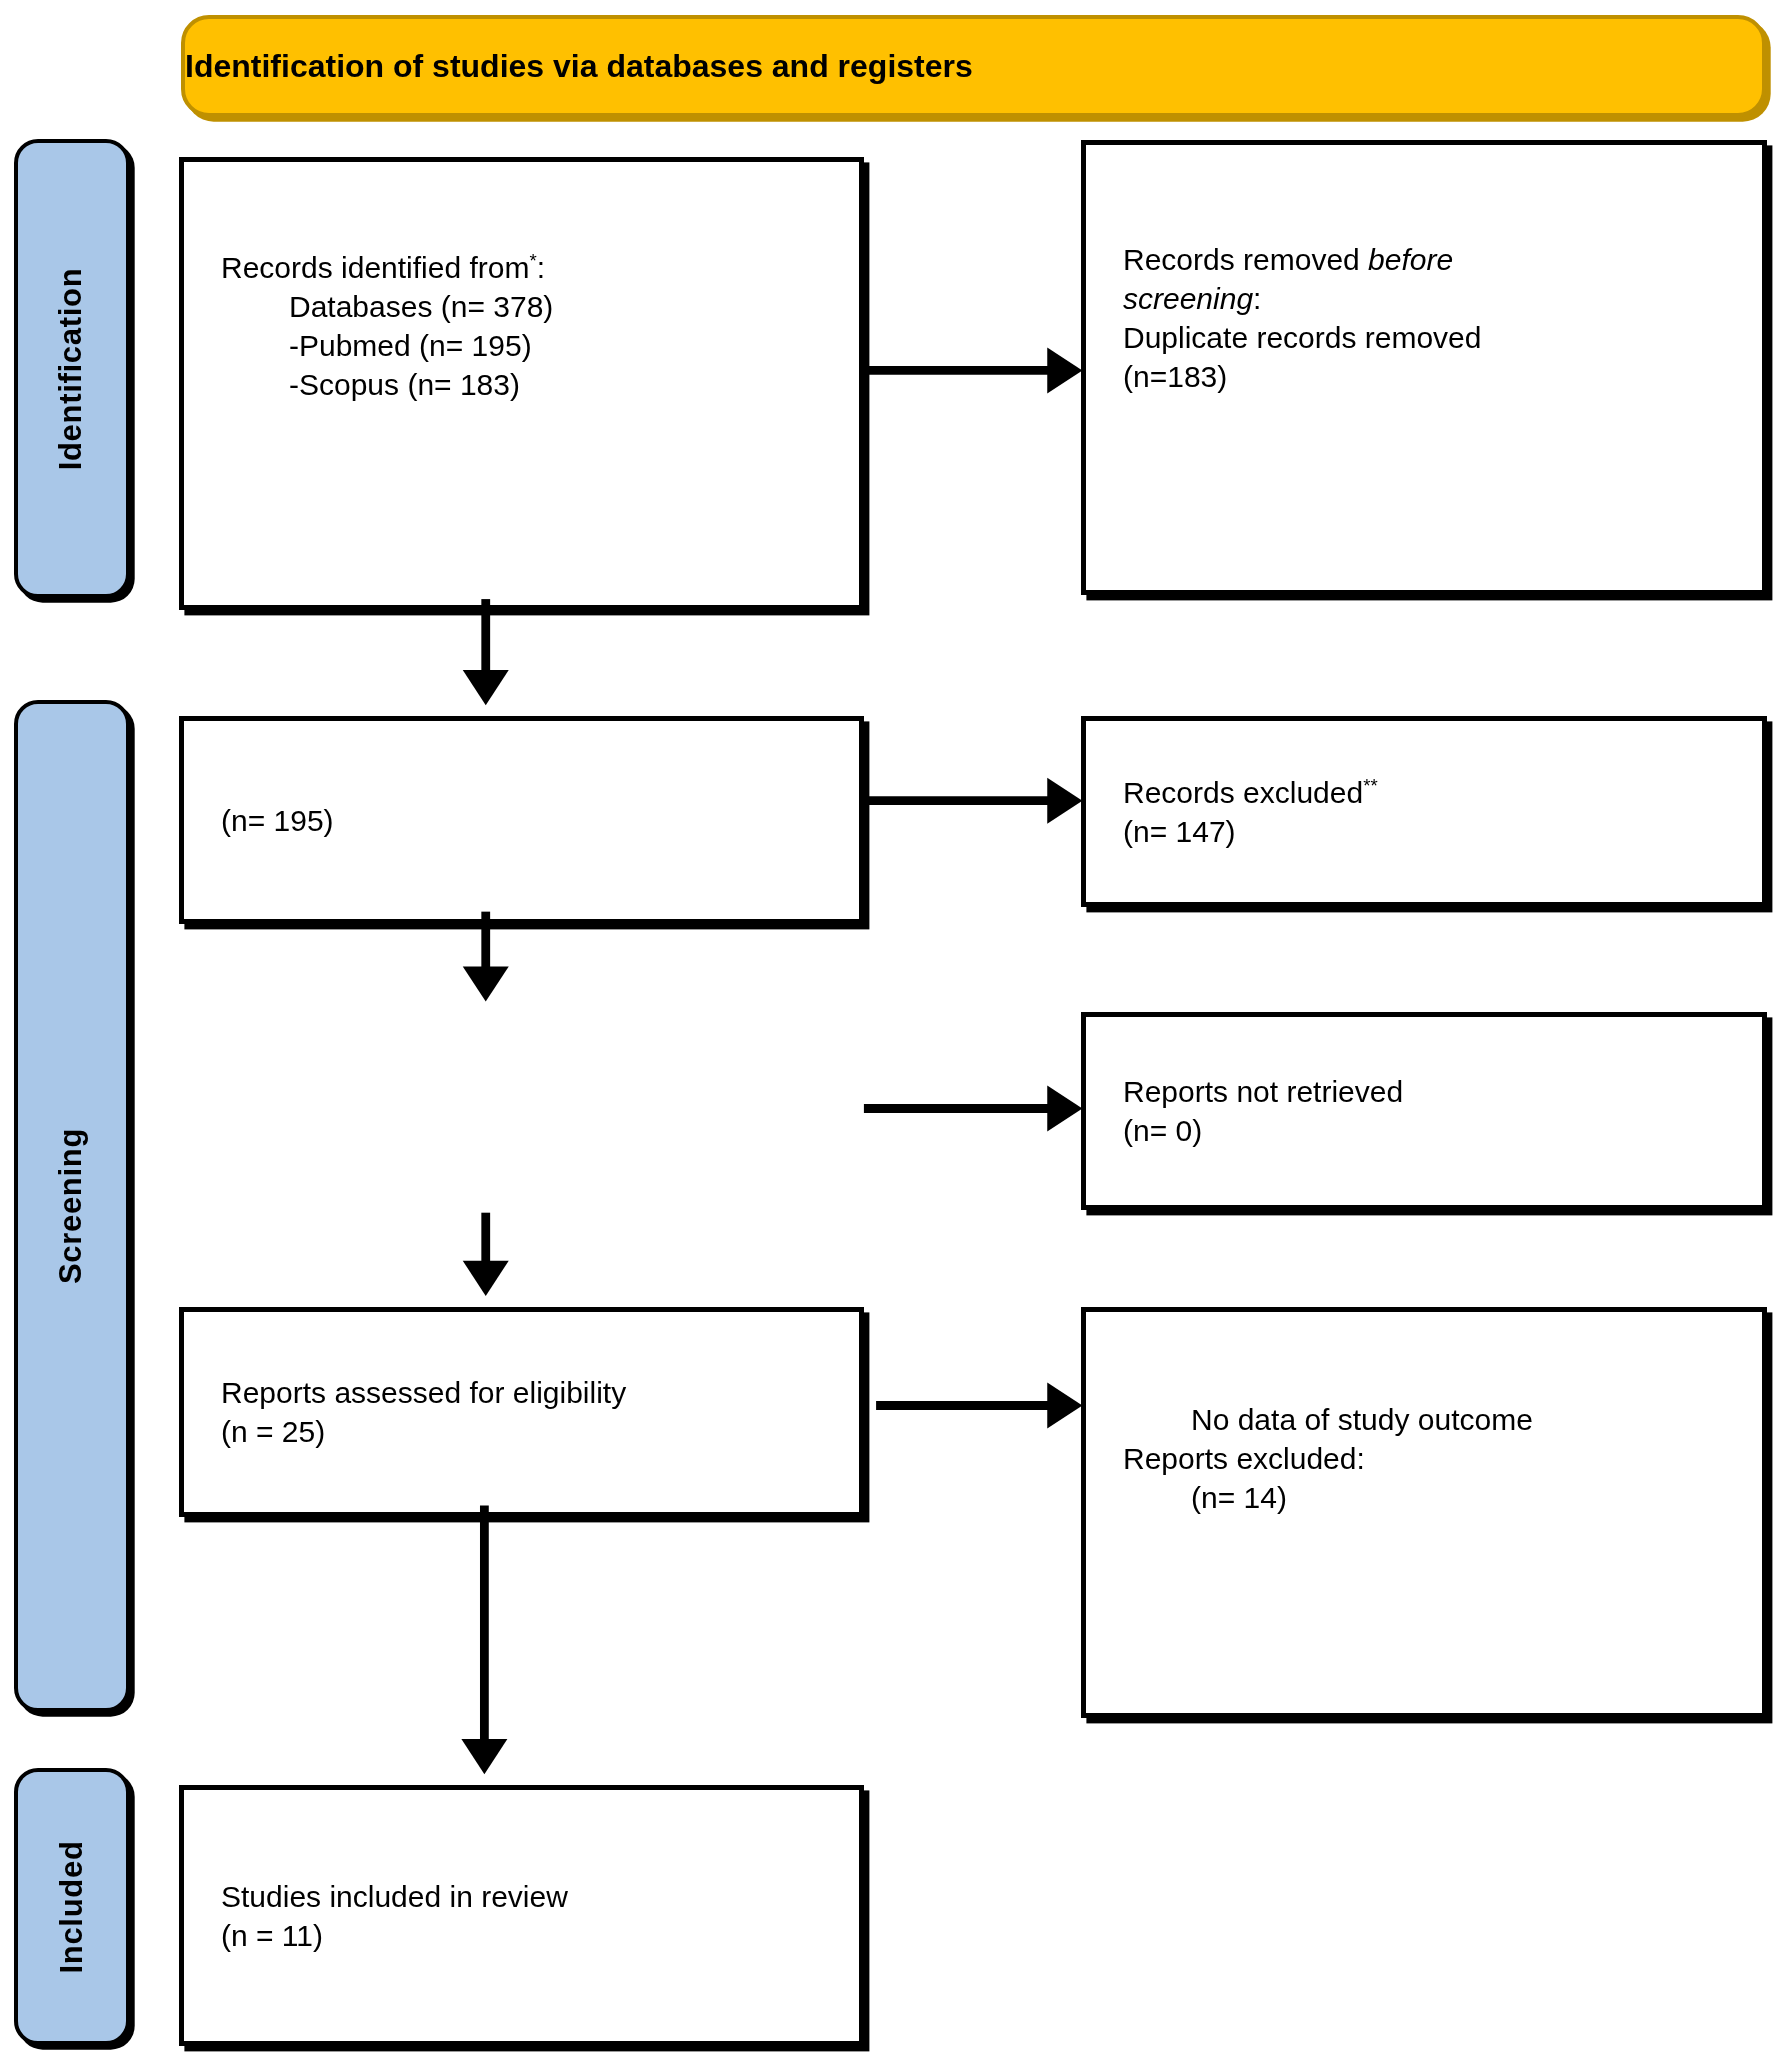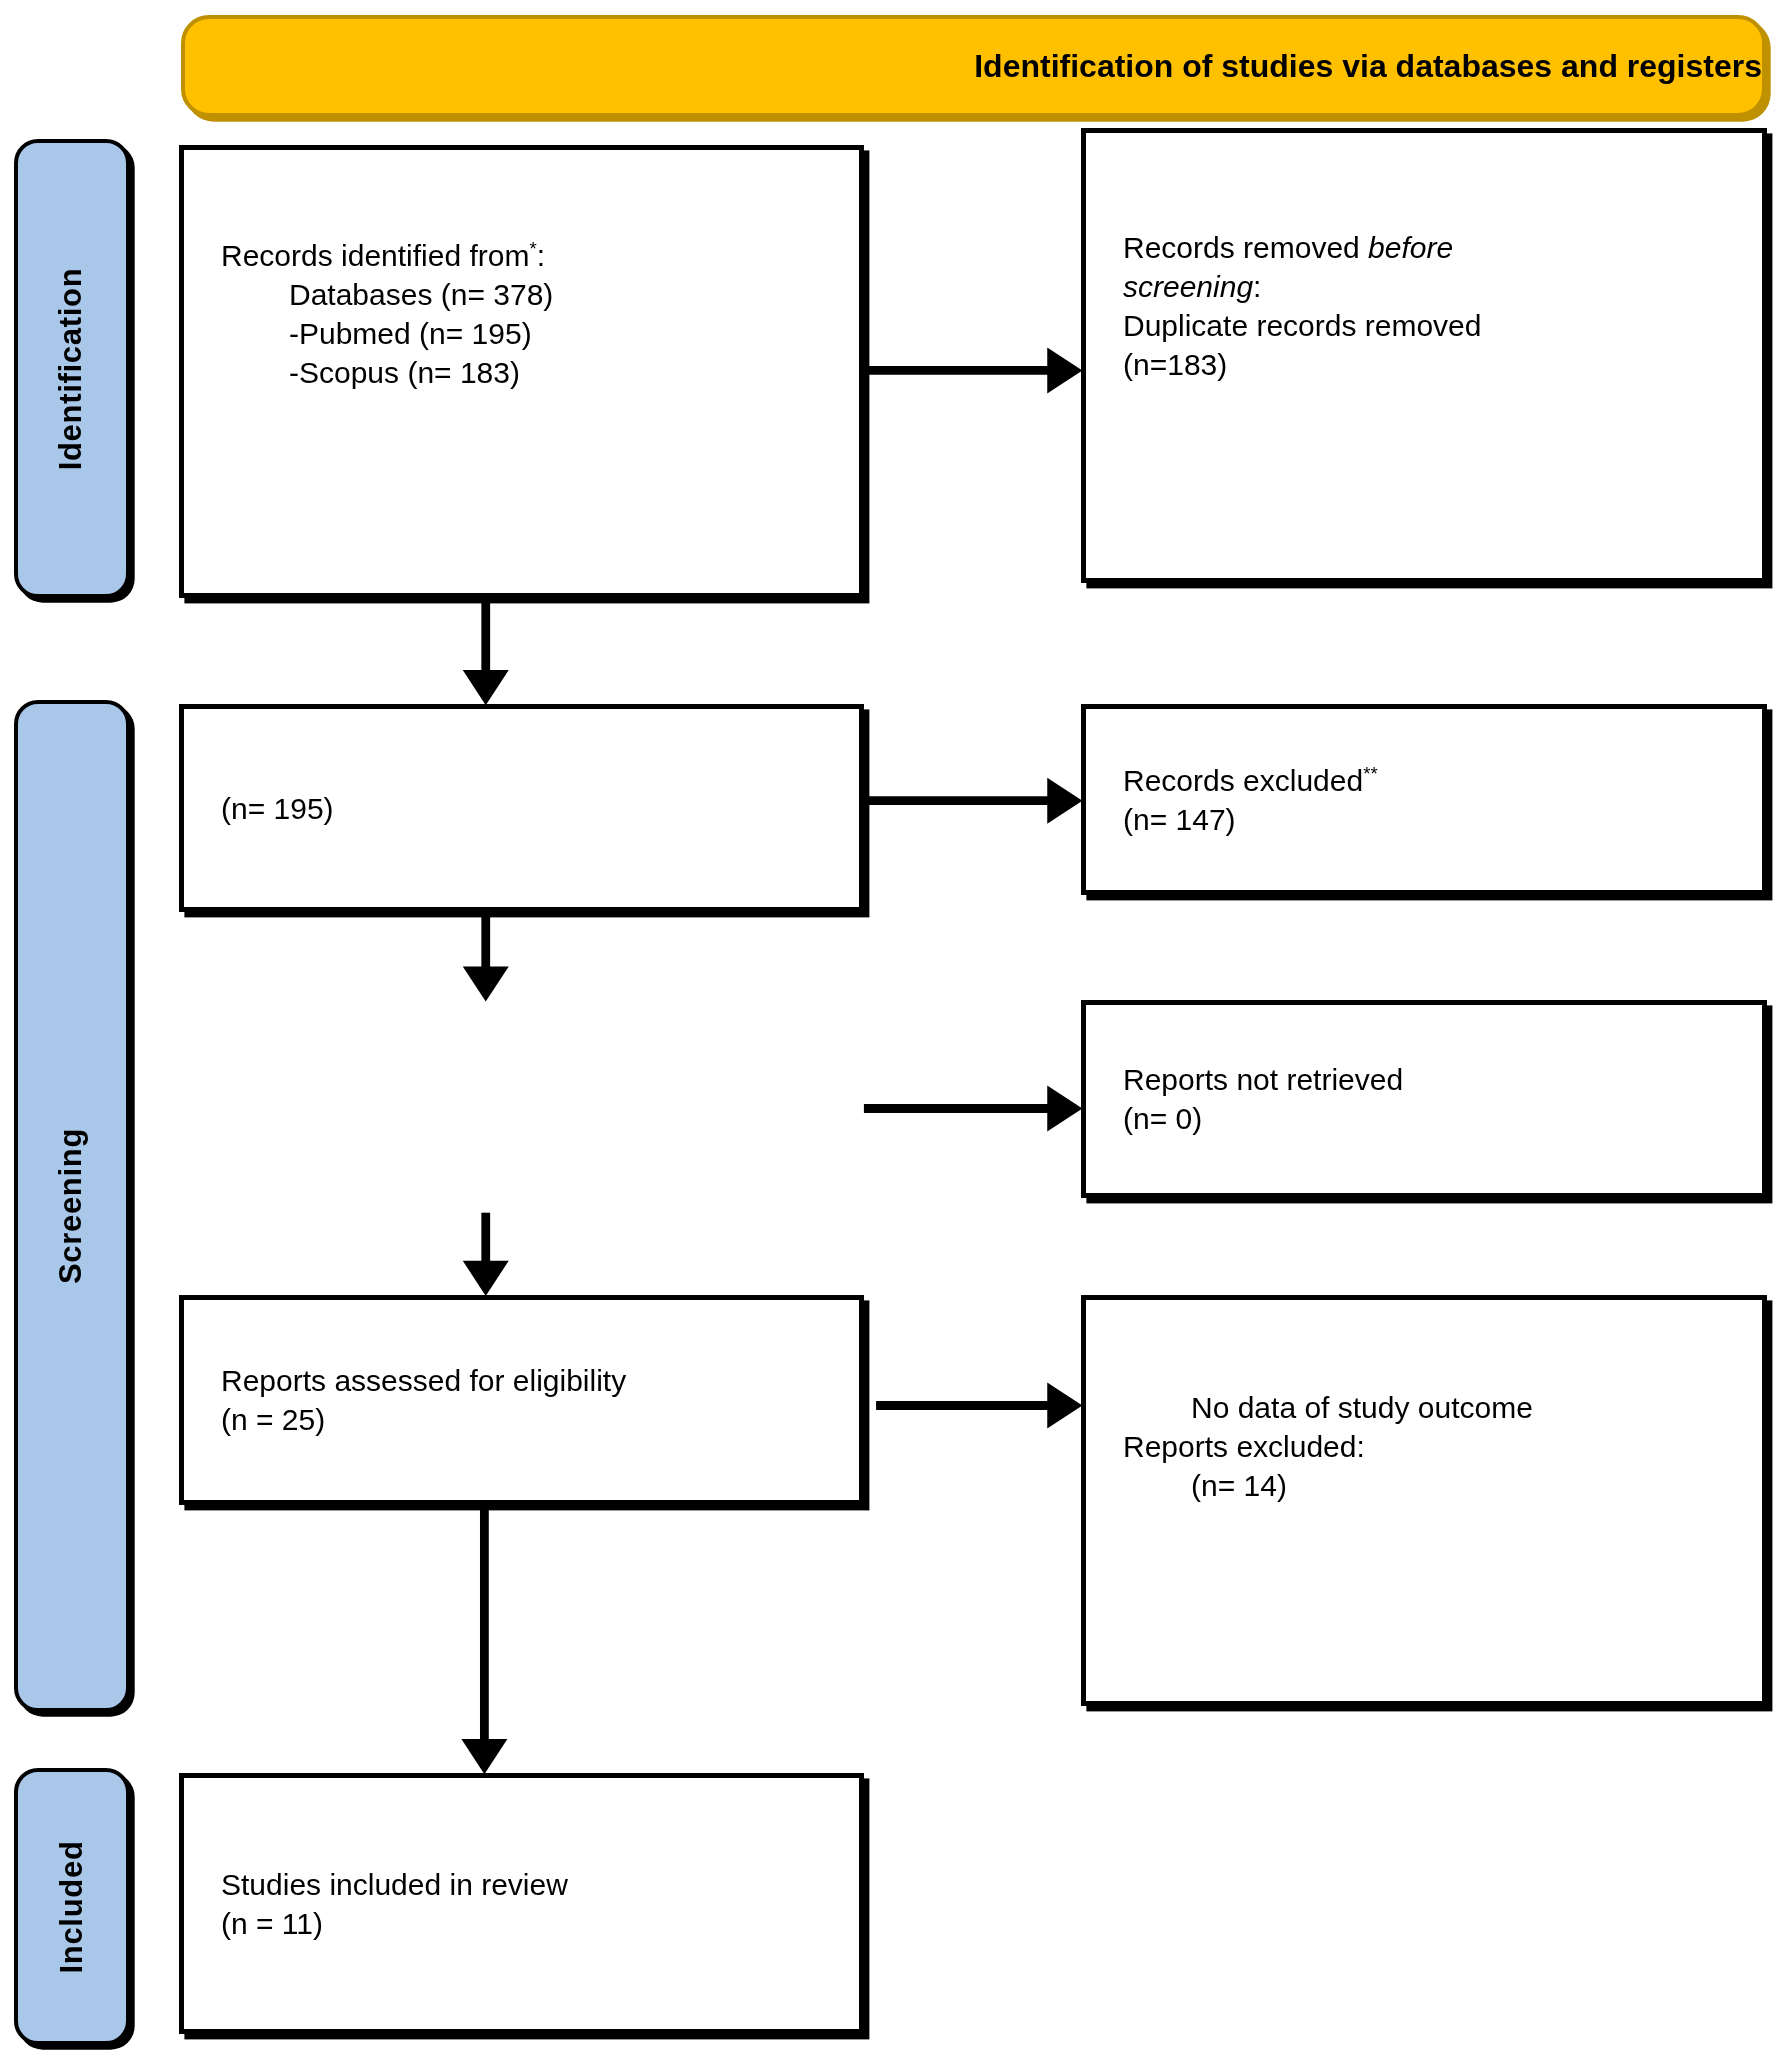--- a/index.html
+++ b/index.html
@@ -15,21 +15,21 @@
   
   .banner {
     position: absolute;
     left: 181px; top: 15px;
     width: 1585px; height: 102px;
     background: #FFC000;
     border: 4.7px solid #BF9000;
     border-radius: 28px;
     box-shadow: 4.7px 4.7px 0 #BF9000;
     box-sizing: border-box;
-    display: flex; align-items: center; justify-content: flex-end;
+    display: flex; align-items: center; justify-content: flex-start;
     font-weight: bold;
     font-size: 32px;
   }
 
   
   .sideband {
     position: absolute;
     left: 13.5px;
     width: 116px;
     background: #A9C7E8;
@@ -54,20 +54,21 @@
   .box {
     position: absolute;
     background: #ffffff;
     border: 5.4px solid #000;
     box-shadow: 5.4px 5.4px 0 #000;
     box-sizing: border-box;
     display: flex; flex-direction: column; justify-content: center;
     padding: 13.5px 27px 13.5px 37px;
     font-size: 30px;
     line-height: 39px;
+    margin-top: 12px;
   }
   .box .line { white-space: pre-wrap; }
   .ind { margin-left: 68px; }
   .it { font-style: italic; }
   .sup { font-size: 0.62em; vertical-align: super; line-height: 0; }
 
   .box-records-identified   { left: 179px;  top: 145px;  width: 685px; height: 453px; padding-bottom: 129px; }
   .box-records-screened     { left: 179px;  top: 704px; width: 685px; height: 208px; }
   .box-reports-sought       { left: 179px;  top: 1000px; width: 685px; height: 211px; }
   .box-reports-assessed     { left: 179px;  top: 1295px; width: 685px; height: 210px; }

